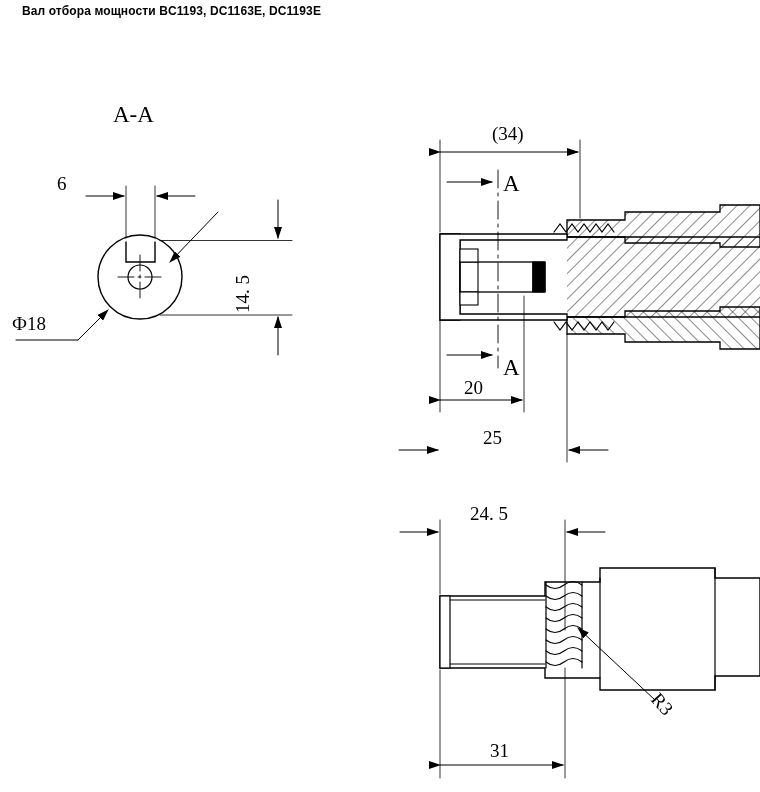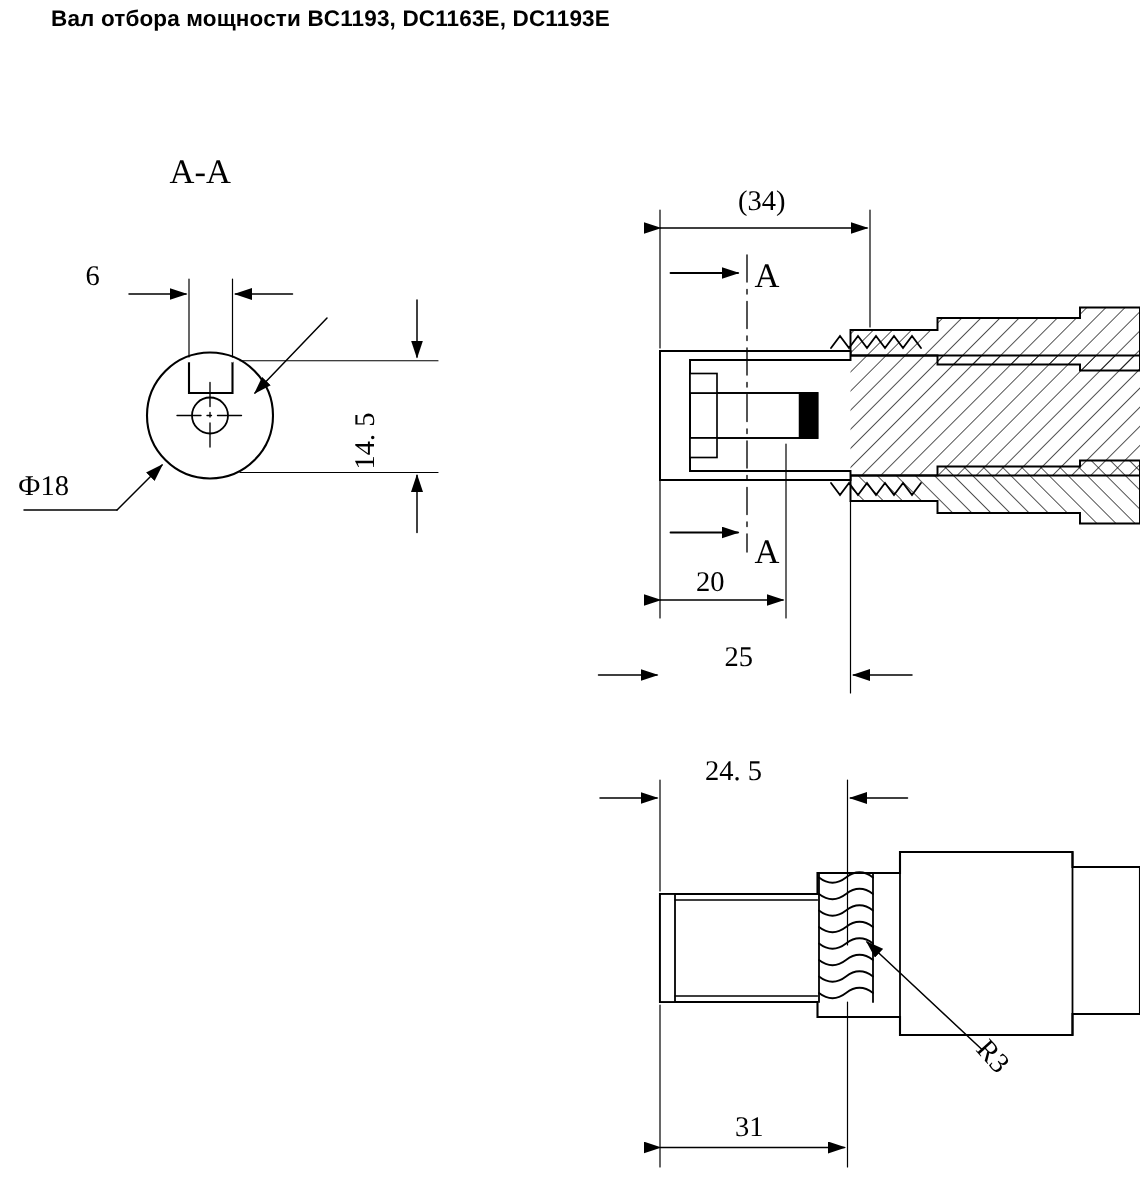--- a/index.html
+++ b/index.html
@@ -11,26 +11,25 @@
     width: 760px;
     height: 792px;
     position: relative;
     font-family: "Liberation Sans", sans-serif;
     overflow: hidden;
   }
   #page-title {
     position: absolute;
     left: 22px;
     top: 4px;
-    font-size: 15px;
+    font-size: 12px;
     font-weight: bold;
     color: #000000;
     letter-spacing: 0.1px;
     white-space: nowrap;
-    margin-left: 12px;
   }
   #drawing {
     position: absolute;
     left: 0;
     top: 0;
     width: 760px;
     height: 792px;
   }
   .lbl {
     font-family: "Liberation Serif", serif;

